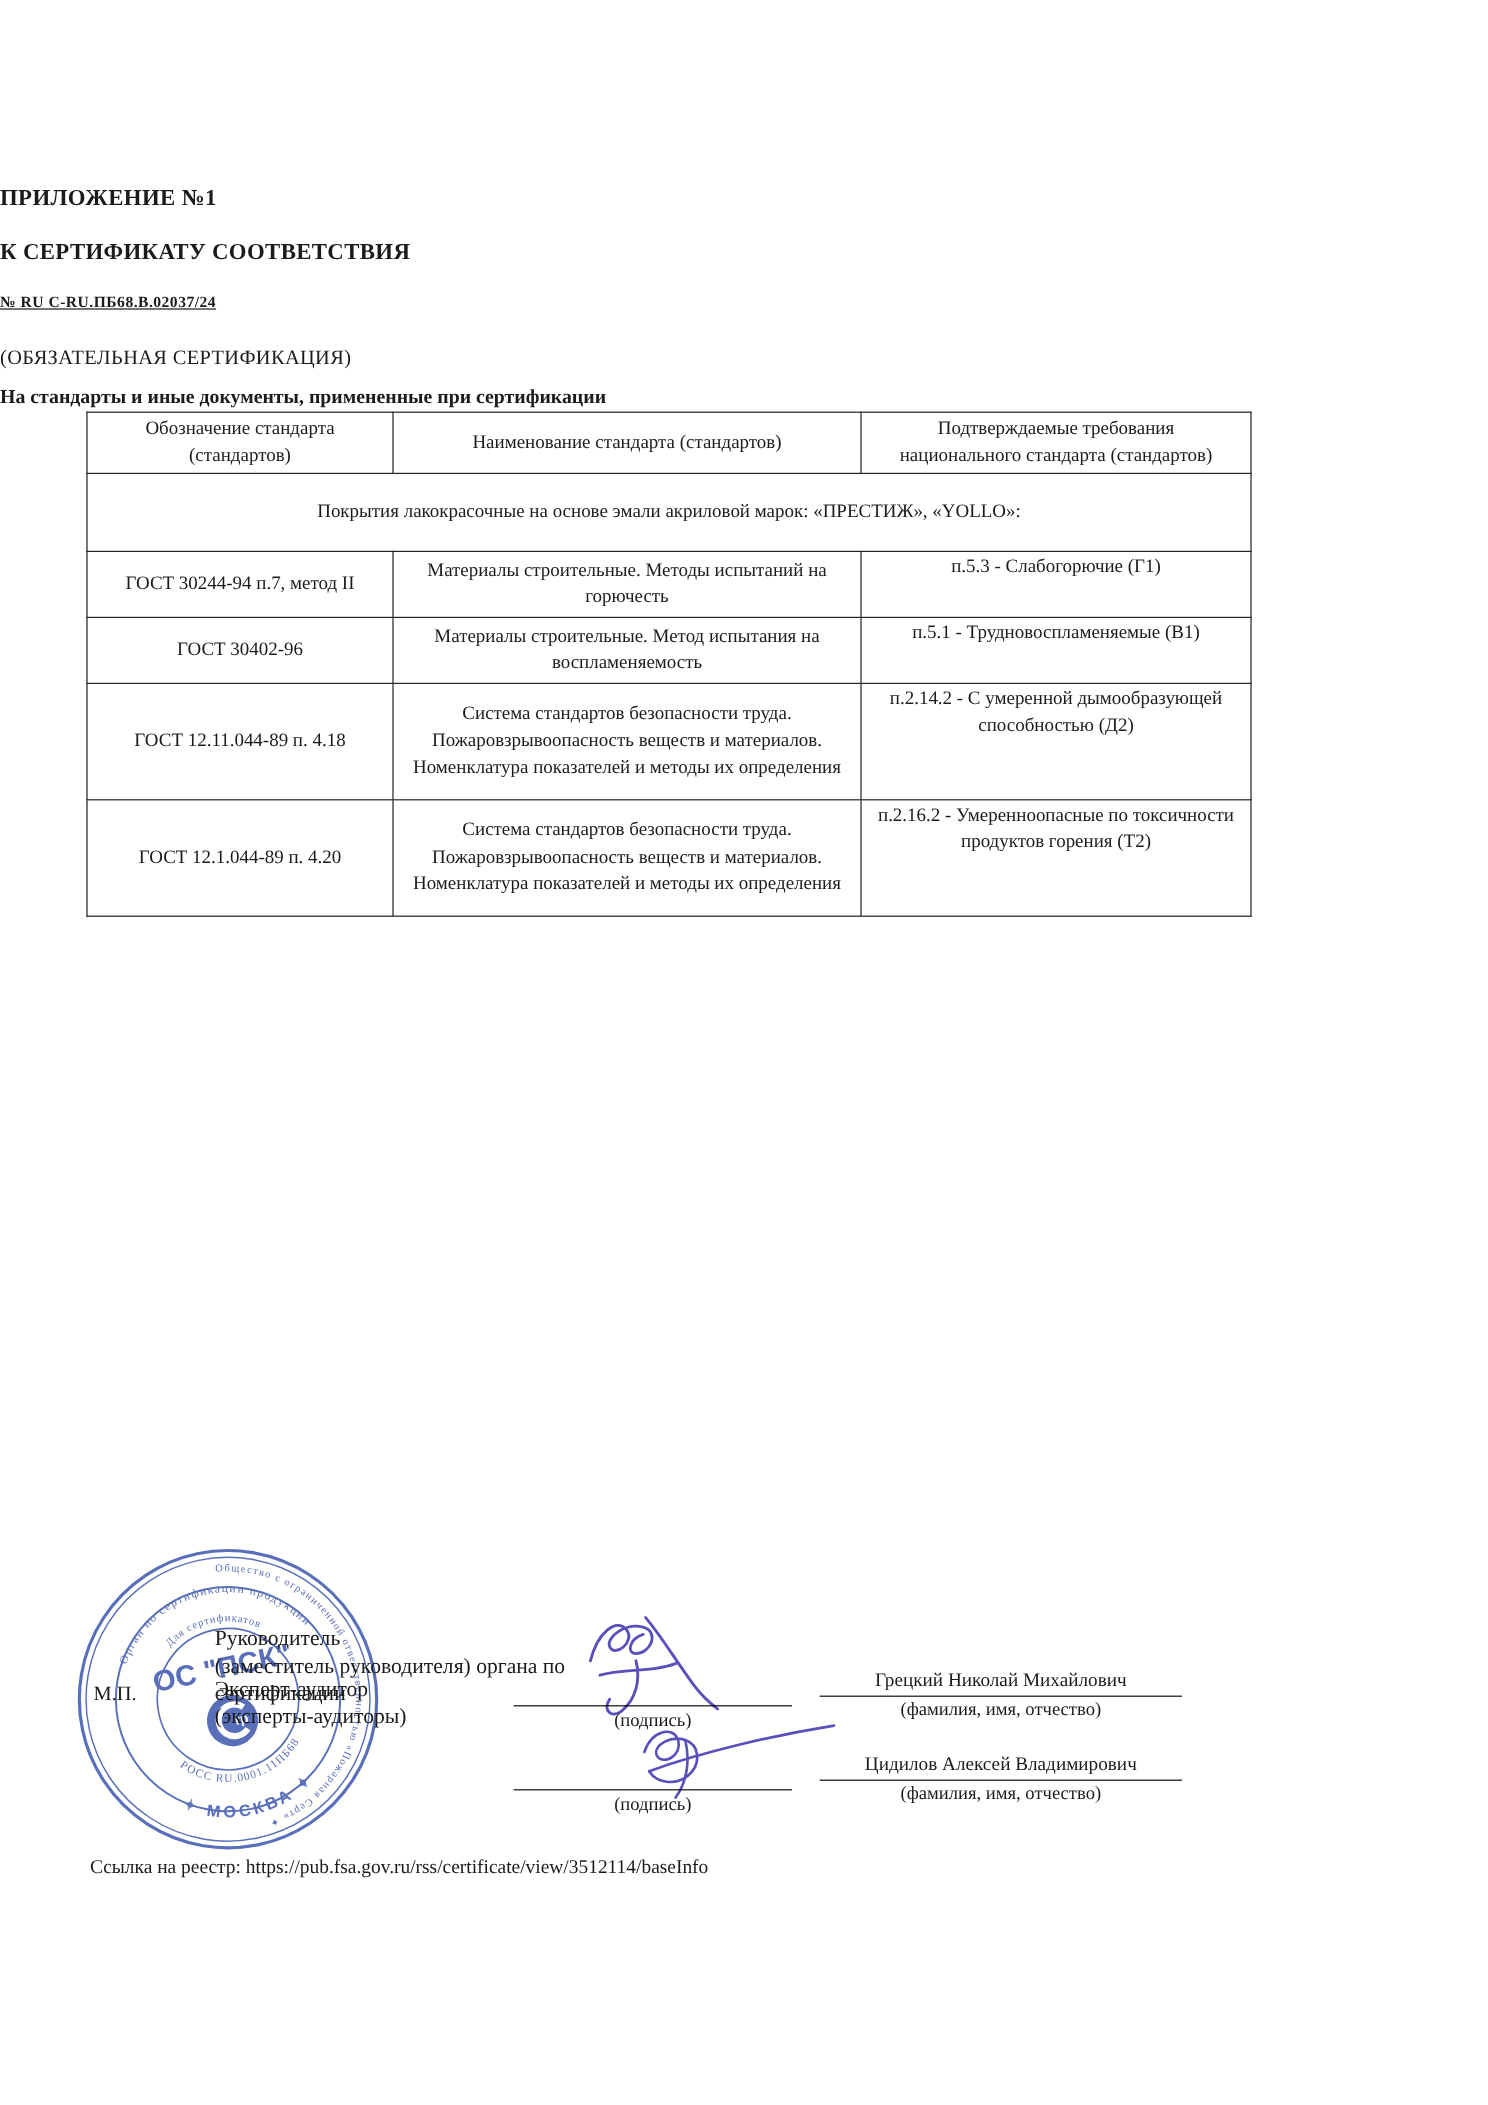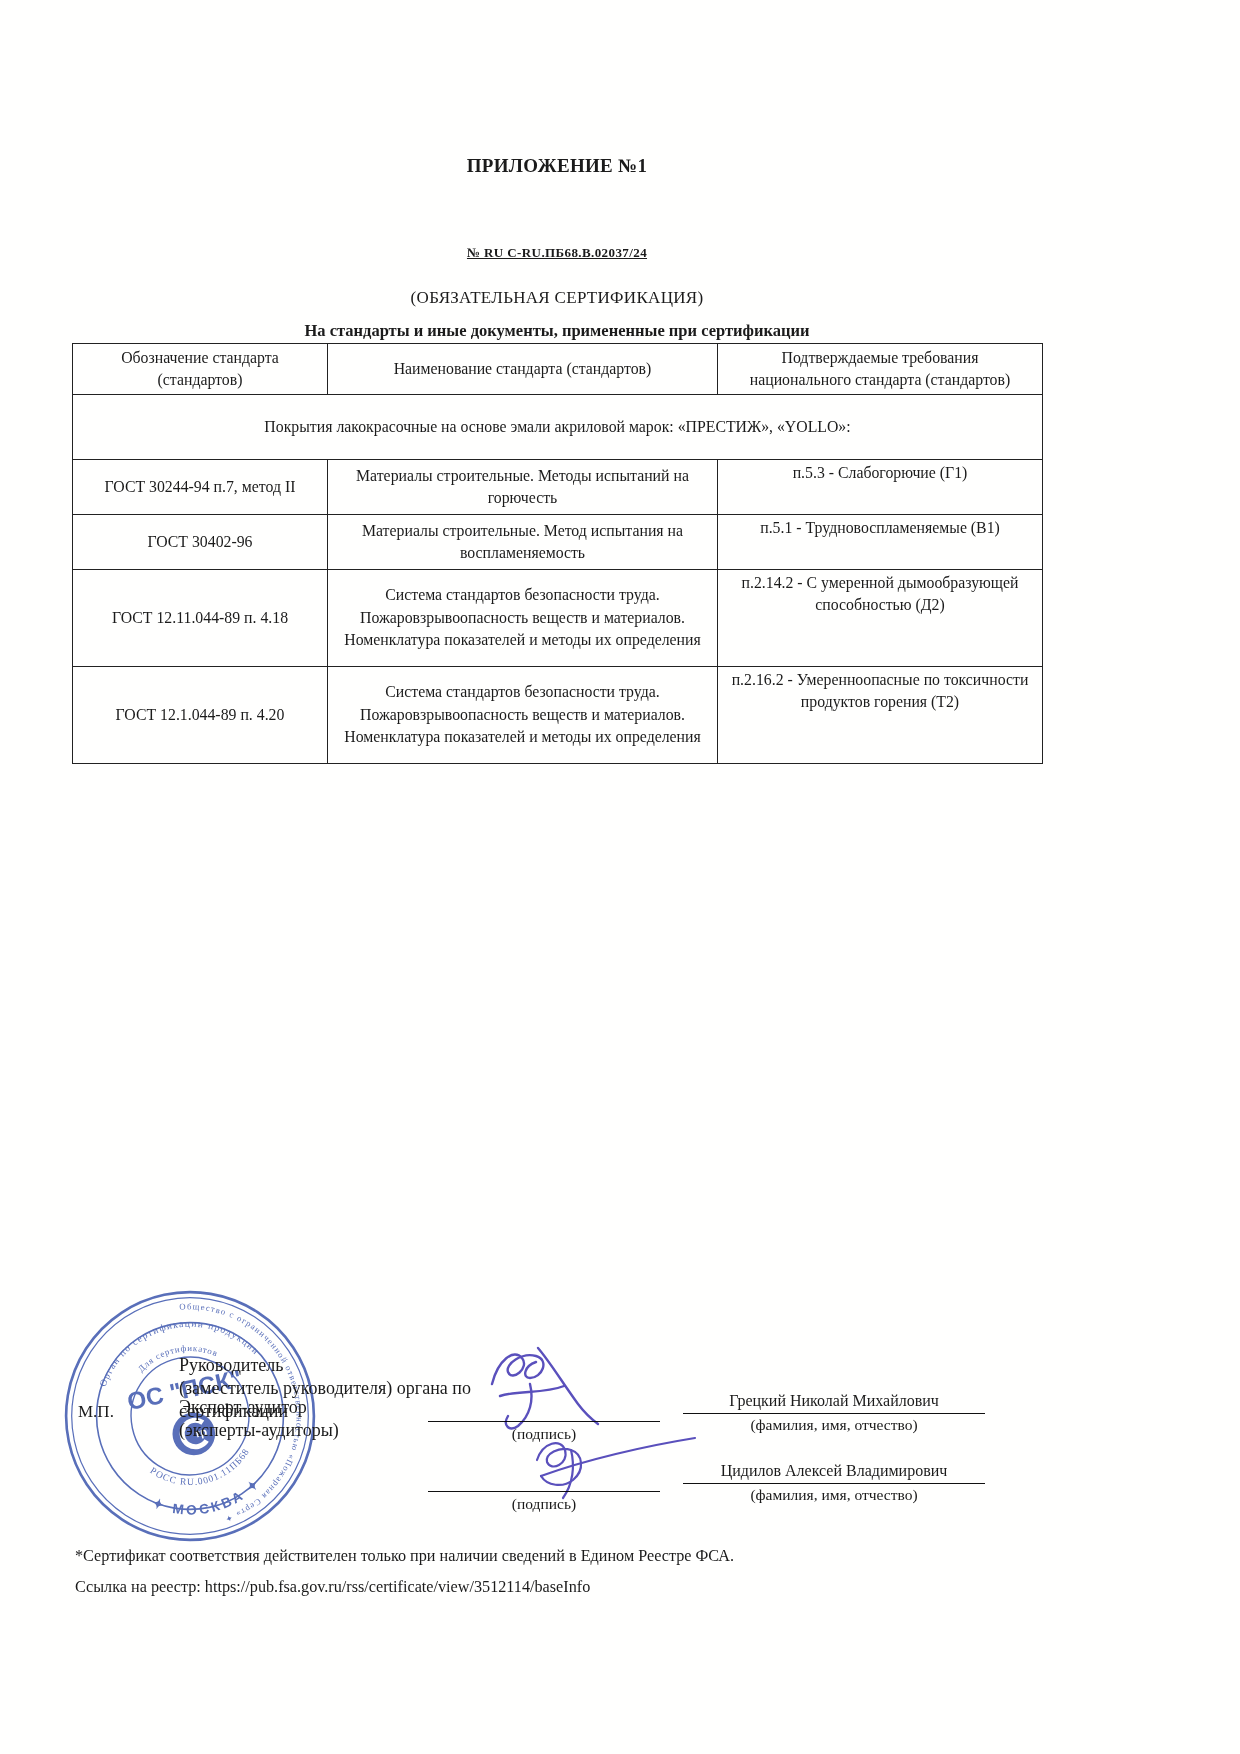--- a/index.html
+++ b/index.html
@@ -2,21 +2,21 @@
 <html lang="ru"><head>
 <meta charset="utf-8">
 <style>
   html,body{margin:0;padding:0;background:#ffffff;}
   .page{
     position:relative;width:1240px;height:1754px;background:#fffffe;
     font-family:"Liberation Serif","DejaVu Serif",serif;color:#1b1b1b;
     overflow:hidden;margin:0 auto;
   }
   .abs{position:absolute;}
-  .centerband{left:0;width:1114px;text-align:center;}
+  .centerband{left:0;width:1114px;}
   .h-line{font-weight:bold;font-size:19px;letter-spacing:.3px;}
   .cert-no{font-weight:bold;font-size:13px;text-decoration:underline;letter-spacing:.4px;}
   .cert-type{font-size:17px;font-weight:normal;letter-spacing:.3px;}
   .tbl-title{font-weight:bold;font-size:16.5px;}
   table.tbl{
     position:absolute;left:72px;top:343px;width:970px;
     border-collapse:collapse;table-layout:fixed;
   }
   .tbl th,.tbl td{
     border:1.6px solid #222;font-size:15.8px;line-height:1.42;
@@ -39,20 +39,21 @@
   .footer-note{left:75px;width:1100px;font-size:16.2px;line-height:1.9;}
   .stamp{mix-blend-mode:multiply;opacity:.85;transform:rotate(-12deg);}
   .ink{mix-blend-mode:multiply;}
 </style>
 </head>
 <body>
 
 <div class="page">
 
   <div class="abs centerband h-line" style="top:155px">ПРИЛОЖЕНИЕ №1</div>
+  <div class="abs centerband h-line" style="top:200px">К СЕРТИФИКАТУ СООТВЕТСТВИЯ</div>
   <div class="abs centerband" style="top:243px">
     <span class="cert-no">№ RU C-RU.ПБ68.В.02037/24</span>
   </div>
   <div class="abs centerband cert-type" style="top:288px">(ОБЯЗАТЕЛЬНАЯ СЕРТИФИКАЦИЯ)</div>
 
   <div class="abs centerband tbl-title" style="top:321px">На стандарты и иные документы, примененные при сертификации</div>
 
   <table class="tbl">
     <colgroup>
         <col class="col-1">
@@ -168,17 +169,16 @@
 
   <svg class="abs ink" style="left:495px;top:1430px" width="215" height="75" viewBox="0 0 215 75">
     <g fill="none" stroke="#5a50bd" stroke-width="2.2" stroke-linecap="round">
       <path d="M42,30 C48,12 66,8 70,20 C74,34 56,42 52,32 C50,24 64,16 76,20 C88,24 90,40 78,50 C68,58 52,56 46,46"></path>
       <path d="M76,20 C80,36 78,54 68,68"></path>
       <path d="M46,46 C90,30 150,16 200,8"></path>
     </g>
   </svg>
 
   <div class="abs footer-note" style="top:1541px">
-    <div>*Сертификат соответствия действителен только при наличии сведений в Едином Реестре ФСА.</div>
     <div>Ссылка на реестр: https://pub.fsa.gov.ru/rss/certificate/view/3512114/baseInfo</div>
   </div>
 
 </div>
 
 </body></html>

